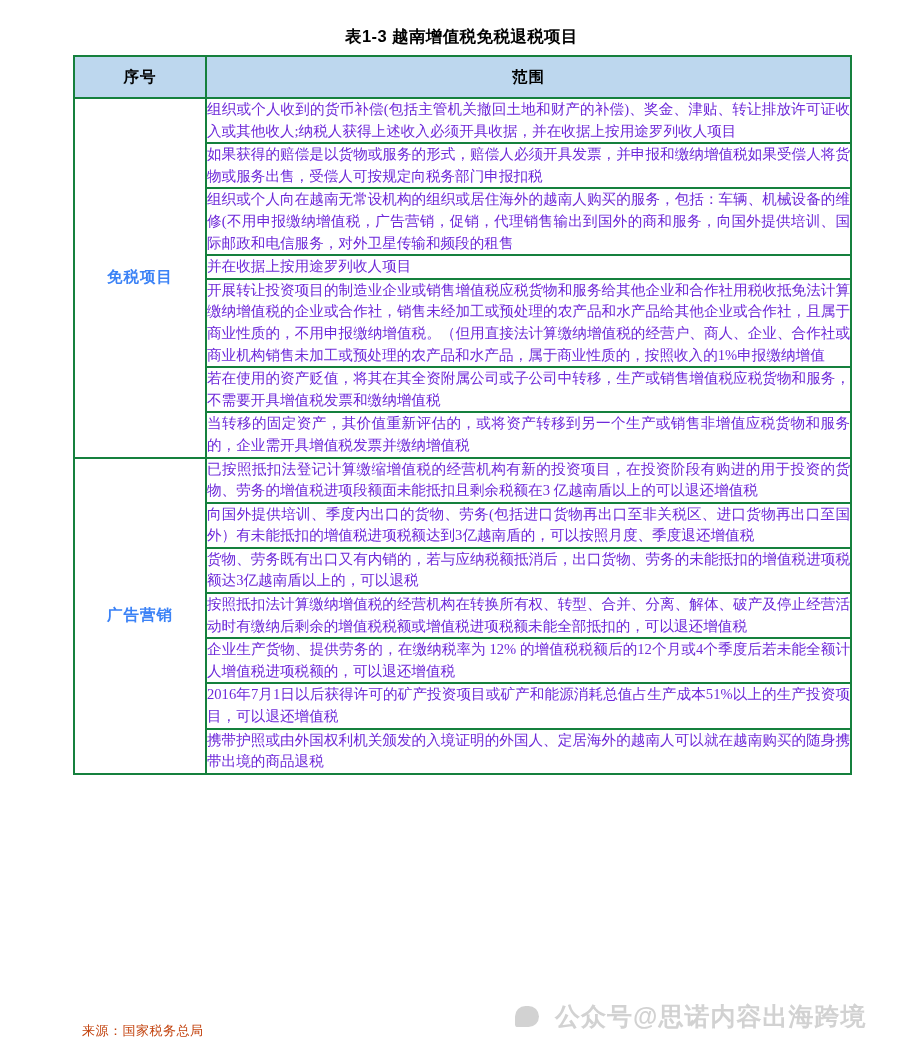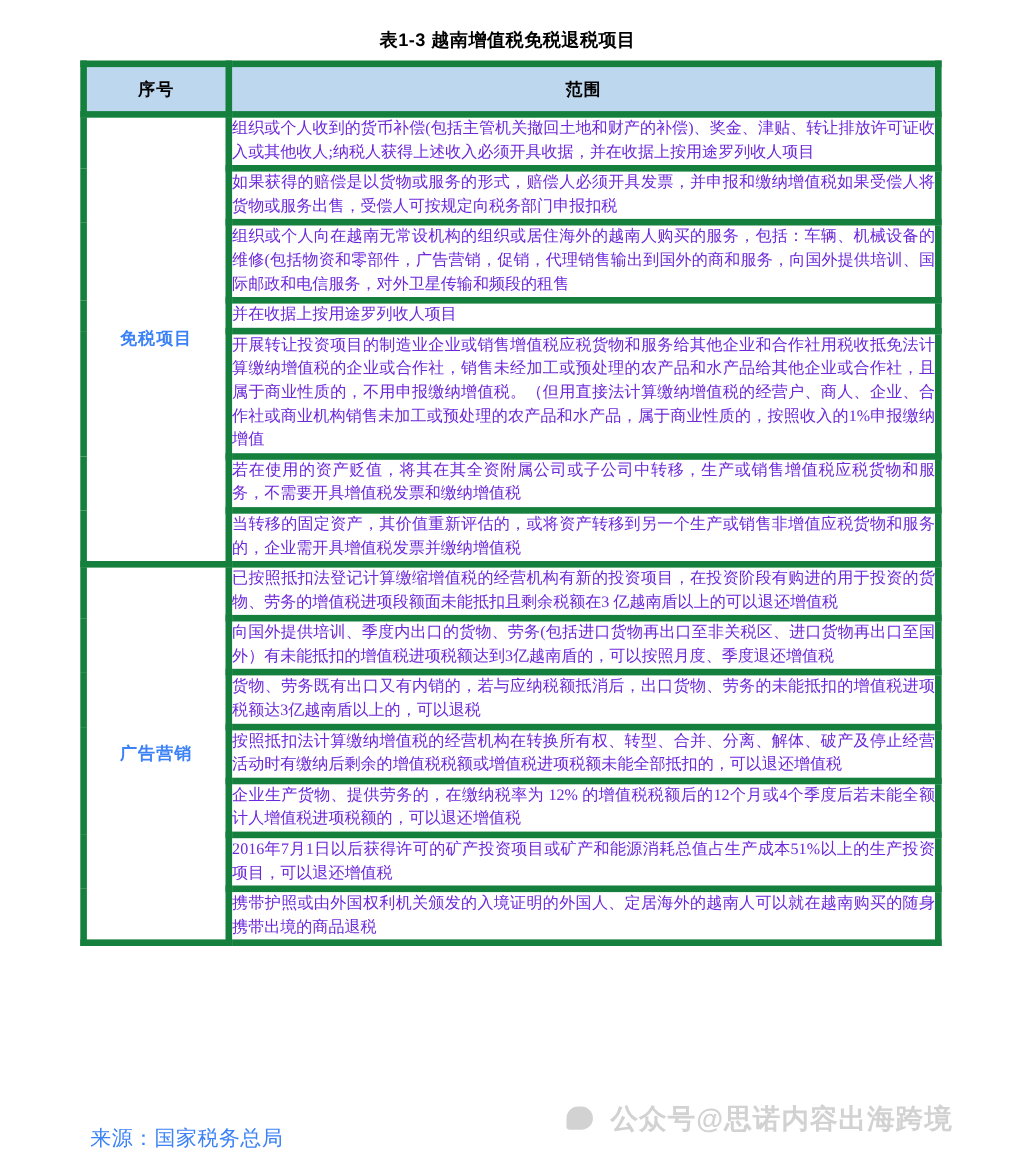--- a/index.html
+++ b/index.html
@@ -42,21 +42,21 @@
   .tbl {
     position: absolute;
     left: 73px;
     top: 55px;
     width: 777px;
     border-collapse: collapse;
     table-layout: fixed;
   }
 
   .tbl td, .tbl th {
-    border: 6px solid #15803d;
+    border: 2px solid #15803d;
     vertical-align: middle;
     padding: 0;
   }
 
   .col-label { width: 132px; }
   .col-scope { width: 645px; }
 
   .hdr {
     background: #bdd7ee;
     text-align: center;
@@ -92,22 +92,22 @@
   .clipped {
     max-height: 73px;
     overflow: hidden;
   }
 
   .source-note {
     position: absolute;
     left: 82px;
     top: 1022px;
     font-family: "Liberation Sans", "DejaVu Sans", sans-serif;
-    font-size: 19px;
-    color: #3b82f6;
+    font-size: 13px;
+    color: #c2410c;
     letter-spacing: 0.5px;
   }
 
   .watermark {
     position: absolute;
     left: 515px;
     top: 1000px;
     display: flex;
     align-items: center;
     gap: 16px;
@@ -148,21 +148,21 @@
     </thead>
     <tbody id="table-body">
         <tr>
           <td class="group-label" rowspan="7">免税项目</td>
           <td class="scope-cell">组织或个人收到的货币补偿(包括主管机关撤回土地和财产的补偿)、奖金、津贴、转让排放许可证收入或其他收人;纳税人获得上述收入必须开具收据，并在收据上按用途罗列收人项目</td>
         </tr>
         <tr>
           <td class="scope-cell">如果获得的赔偿是以货物或服务的形式，赔偿人必须开具发票，并申报和缴纳增值税如果受偿人将货物或服务出售，受偿人可按规定向税务部门申报扣税</td>
         </tr>
         <tr>
-          <td class="scope-cell clipped">组织或个人向在越南无常设机构的组织或居住海外的越南人购买的服务，包括：车辆、机械设备的维修(包括物资和零部件，广告营销，促销，代理销售输出到国外的商和服务，向国外提供培训、国际邮政和电信服务，对外卫星传输和频段的租售</td>
+          <td class="scope-cell clipped">组织或个人向在越南无常设机构的组织或居住海外的越南人购买的服务，包括：车辆、机械设备的维修(不用申报缴纳增值税，广告营销，促销，代理销售输出到国外的商和服务，向国外提供培训、国际邮政和电信服务，对外卫星传输和频段的租售</td>
         </tr>
         <tr>
           <td class="scope-cell">并在收据上按用途罗列收人项目</td>
         </tr>
         <tr>
           <td class="scope-cell">开展转让投资项目的制造业企业或销售增值税应税货物和服务给其他企业和合作社用税收抵免法计算缴纳增值税的企业或合作社，销售未经加工或预处理的农产品和水产品给其他企业或合作社，且属于商业性质的，不用申报缴纳增值税。（但用直接法计算缴纳增值税的经营户、商人、企业、合作社或商业机构销售未加工或预处理的农产品和水产品，属于商业性质的，按照收入的1%申报缴纳增值</td>
         </tr>
         <tr>
           <td class="scope-cell">若在使用的资产贬值，将其在其全资附属公司或子公司中转移，生产或销售增值税应税货物和服务，不需要开具增值税发票和缴纳增值税</td>
         </tr>

